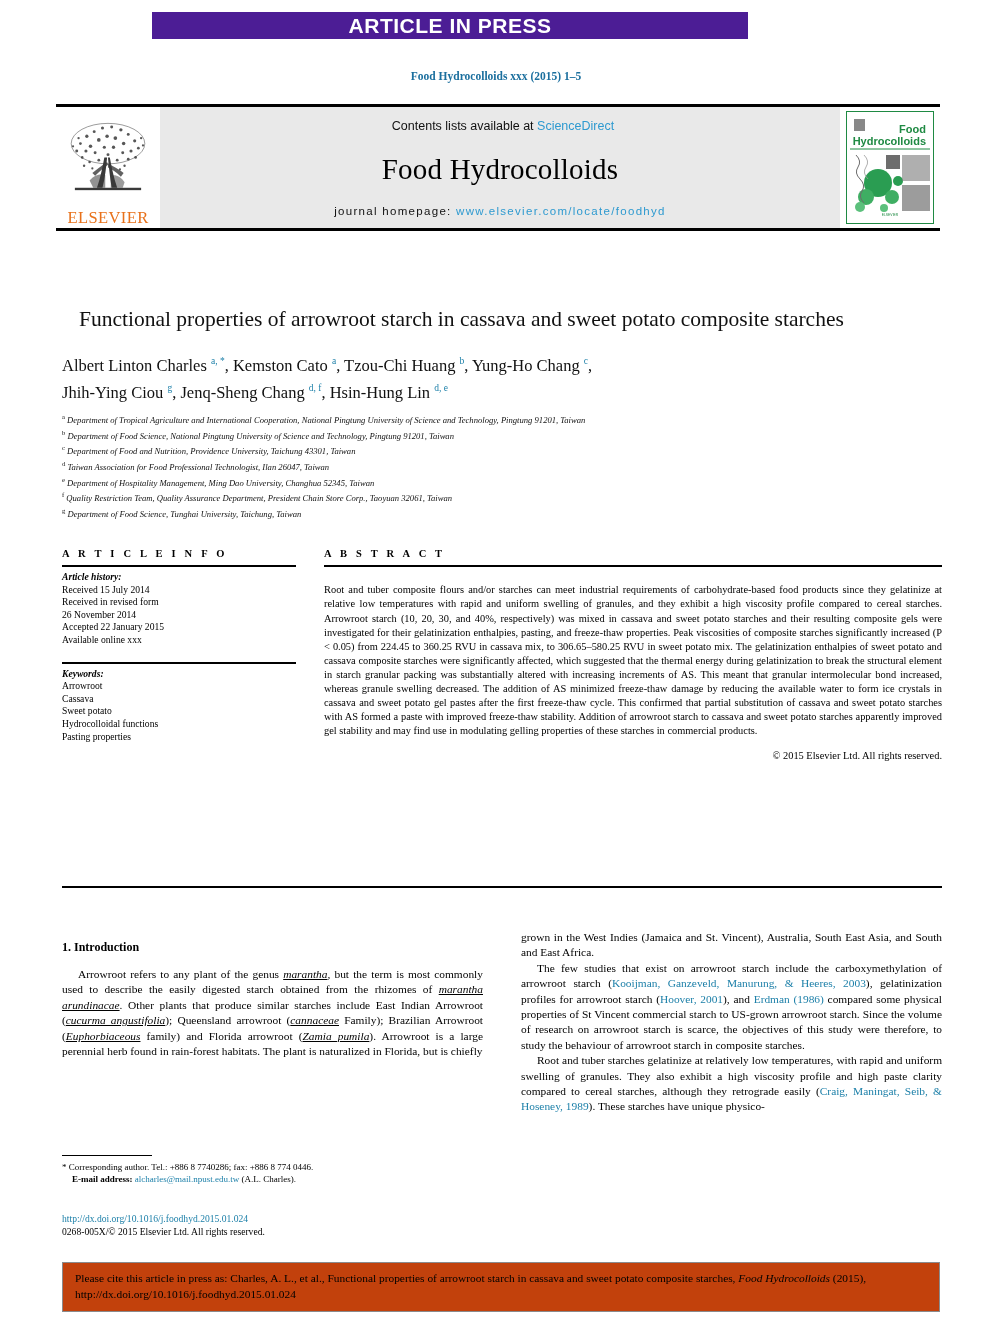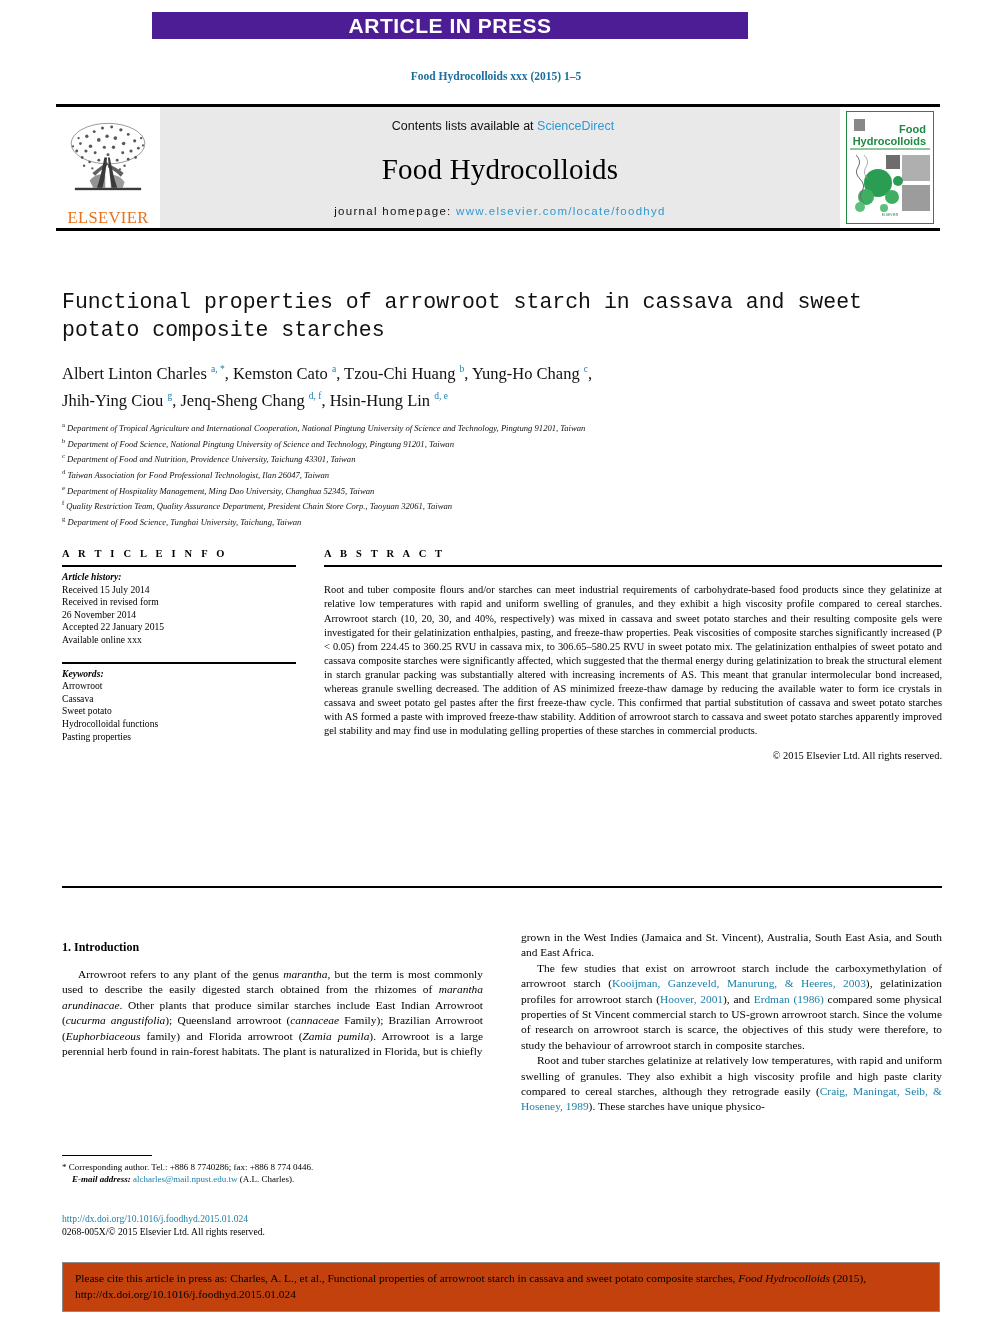--- a/index.html
+++ b/index.html
@@ -125,25 +125,25 @@
   }
 
   
   .title-block {
     position: absolute;
     left: 62px;
     top: 288px;
     width: 880px;
   }
   .paper-title {
-    font-family: Liberation Mono, monospace;
+    font-family: Liberation Serif, serif;
     font-size: 21.5px;
     line-height: 28px;
     font-weight: normal;
-    margin: 0;
+    margin: 17px;
     color: #111;
   }
   .authors {
     margin-top: 14px;
     font-family: "Liberation Serif", serif;
     font-size: 16.5px;
     line-height: 22px;
     color: #111;
   }
   .authors sup {
@@ -242,42 +242,42 @@
   }
   .para {
     font-family: "Liberation Serif", serif;
     font-size: 11.4px;
     line-height: 15.4px;
     text-align: justify;
     margin: 0;
     text-indent: 16px;
   }
   .para.noindent { text-indent: 0; }
-  .para i { font-style: italic; }
+  .para i { font-style: italic; text-decoration: underline; }
   .ref { color: #1b7fa8; }
 
   
   .footnote-area {
     position: absolute;
     left: 62px;
     top: 1155px;
     width: 421px;
   }
   .footnote-rule {
     width: 90px;
     border-top: 1px solid #000;
     margin-bottom: 5px;
   }
   .footnote {
     font-family: "Liberation Serif", serif;
     font-size: 9px;
     line-height: 12.4px;
   }
   .footnote .star { font-size: 9px; }
-  .footnote .em-lbl { font-style: italic; font-weight: bold; }
+  .footnote .em-lbl { font-weight: bold; }
   .footnote a, .footnote .link { color: #1b7fa8; text-decoration: none; }
 
   .doi-block {
     position: absolute;
     left: 62px;
     top: 1212px;
     width: 421px;
     font-family: "Liberation Serif", serif;
     font-size: 9.6px;
     line-height: 13.2px;

